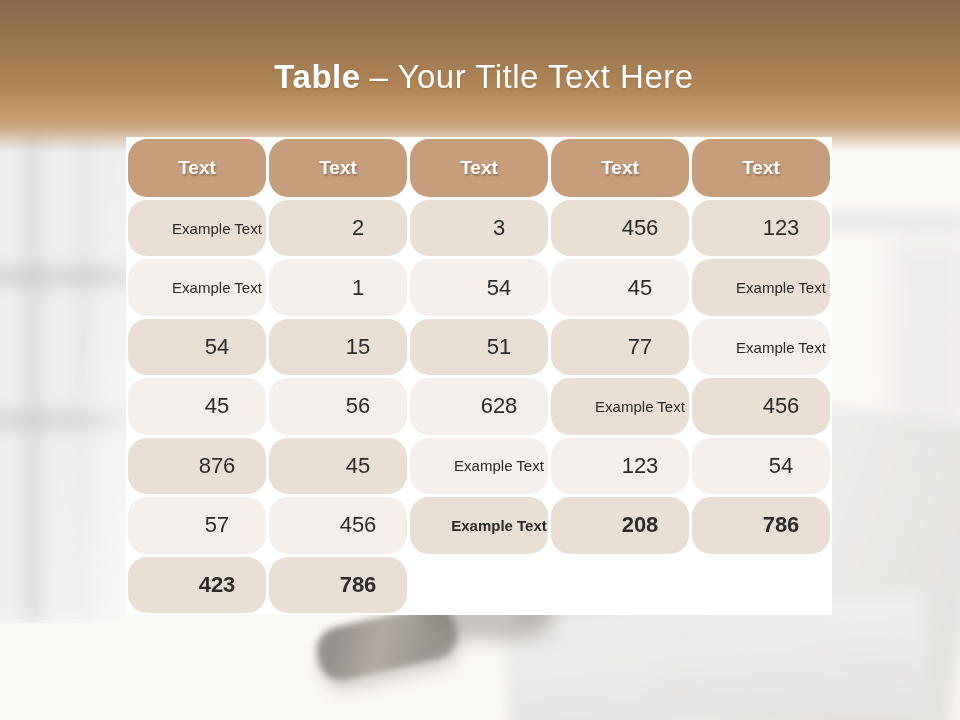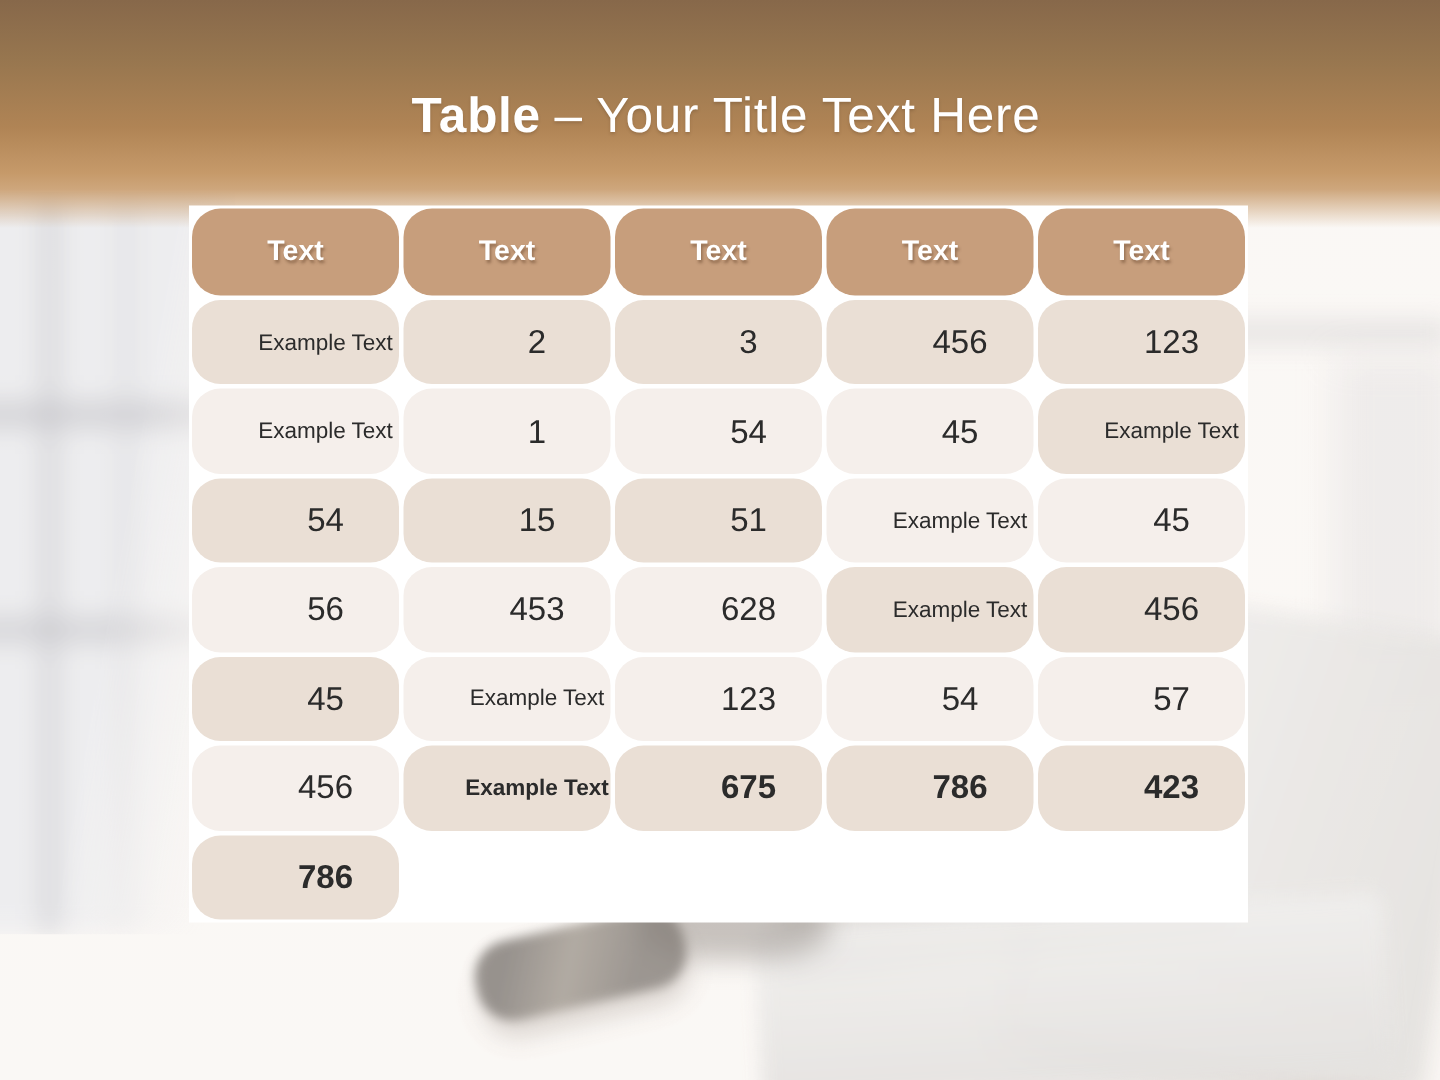--- a/index.html
+++ b/index.html
@@ -151,37 +151,38 @@
 
     <div class="cell td label row-light">Example Text</div>
     <div class="cell td num row-light">1</div>
     <div class="cell td num row-light">54</div>
     <div class="cell td num row-light">45</div>
 
     <div class="cell td label row-dark">Example Text</div>
     <div class="cell td num row-dark">54</div>
     <div class="cell td num row-dark">15</div>
     <div class="cell td num row-dark">51</div>
+    <div class="cell td num row-dark">77</div>
 
     <div class="cell td label row-light">Example Text</div>
     <div class="cell td num row-light">45</div>
     <div class="cell td num row-light">56</div>
-    <div class="cell td num row-light">453</div>
     <div class="cell td num row-light">628</div>
 
     <div class="cell td label row-dark">Example Text</div>
     <div class="cell td num row-dark">456</div>
+    <div class="cell td num row-dark">876</div>
     <div class="cell td num row-dark">45</div>
 
     <div class="cell td label row-light">Example Text</div>
     <div class="cell td num row-light">123</div>
     <div class="cell td num row-light">54</div>
     <div class="cell td num row-light">57</div>
     <div class="cell td num row-light">456</div>
 
     <div class="cell td label row-dark em">Example Text</div>
-    <div class="cell td num row-dark em">675</div>
+    <div class="cell td num row-dark em">208</div>
     <div class="cell td num row-dark em">786</div>
     <div class="cell td num row-dark em">423</div>
     <div class="cell td num row-dark em">786</div>
   </div>
 
 </div>
 
 </body></html>

